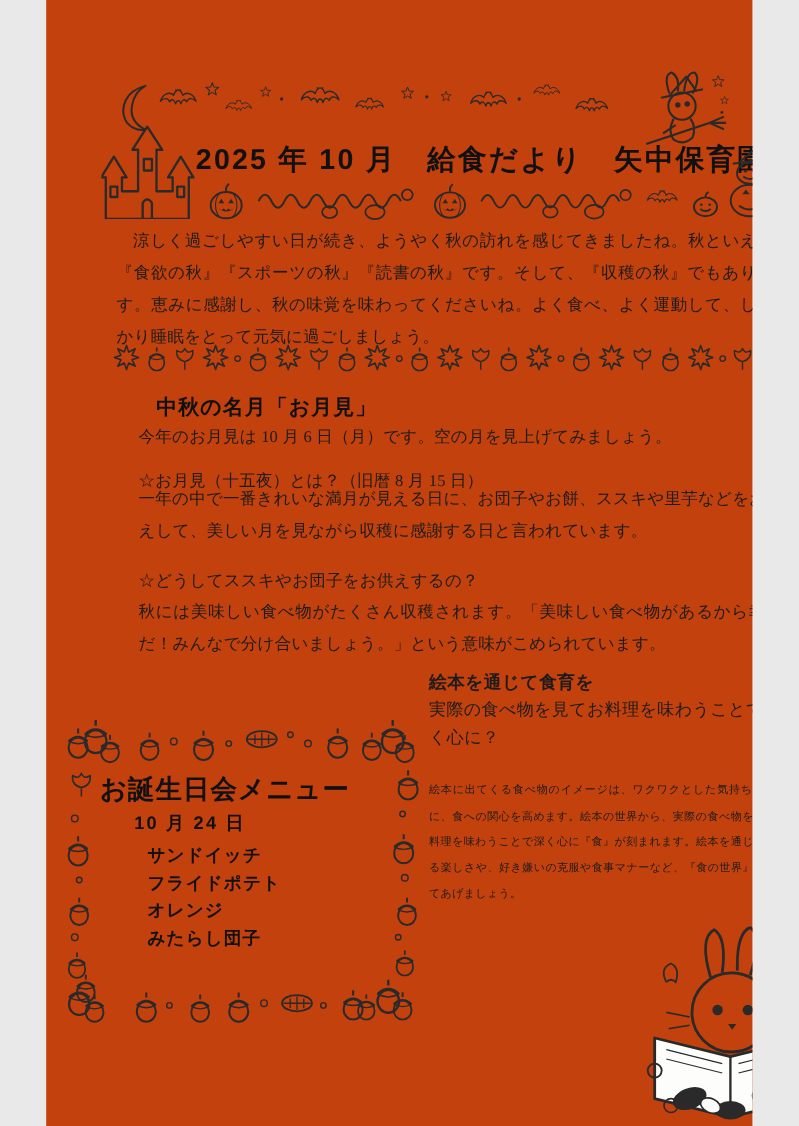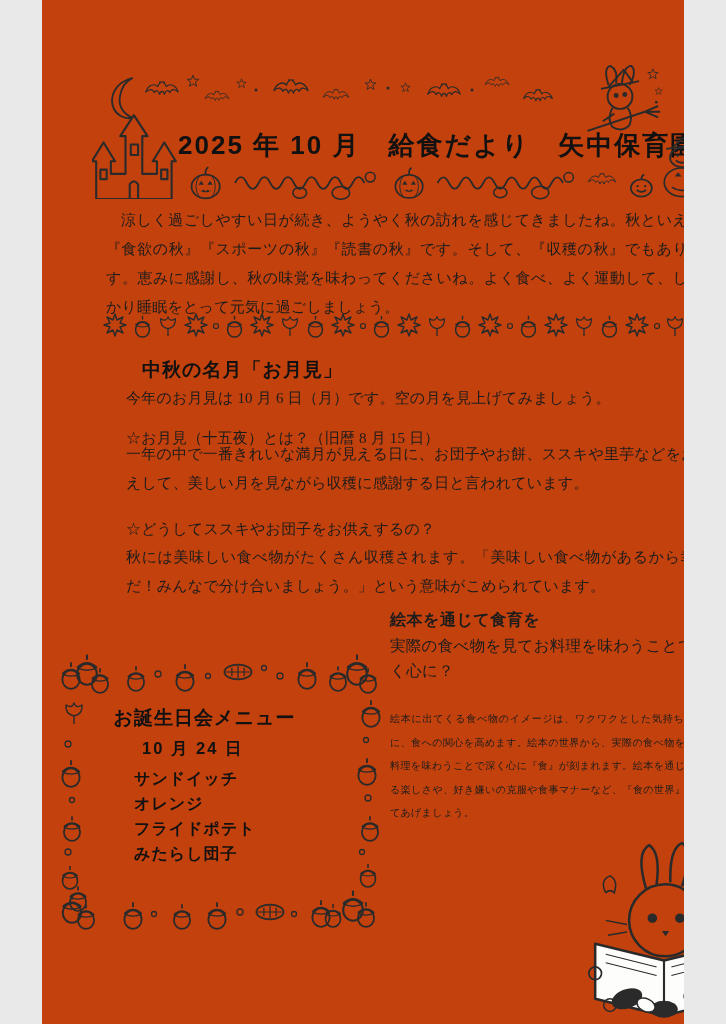--- a/index.html
+++ b/index.html
@@ -10,22 +10,22 @@
   .deco{color:#2a2a2a;}
   .gothic{font-family:"Liberation Sans",sans-serif;font-weight:bold;}
   .title{font-size:26px;letter-spacing:2px;white-space:nowrap;color:#111;}
   .body-text{margin:0;font-size:15px;line-height:29px;text-align:justify;letter-spacing:0.2px;}
   .sec-head{margin:0;font-size:19px;letter-spacing:1px;color:#111;}
   .ehon{width:327px;}
   .ehon h3{margin:0 0 2px 0;font-size:16px;letter-spacing:0.5px;}
   .ehon .lead{margin:0;font-size:15.5px;line-height:25px;letter-spacing:0.3px;}
   .ehon .body{margin:24px 0 0 0;font-size:10px;line-height:23.5px;text-align:justify;letter-spacing:0.3px;}
   .menu-block{width:245px;color:#111;}
-  .menu-block .m-head{font-size:19px;text-align:center;letter-spacing:1px;line-height:24px;}
-  .menu-block .m-date{font-size:16.5px;margin:8px 0 0 60px;letter-spacing:2px;}
+  .menu-block .m-head{font-size:24px;text-align:center;letter-spacing:1px;line-height:24px;}
+  .menu-block .m-date{font-size:16.5px;margin:8px 0 0 40px;letter-spacing:2px;}
   .menu-block ul{list-style:none;margin:6px 0 0 52px;padding:0;font-size:16px;line-height:25px;letter-spacing:1px;}
 </style>
 </head>
 <body>
 
 <div class="page">
 
   <svg width="0" height="0" style="position:absolute" aria-hidden="true">
     <defs>
       <symbol id="sym-bat" viewBox="0 0 60 30">
@@ -273,22 +273,22 @@
     <use href="#sym-acorn" x="280" y="4" width="30" height="34"></use>
     <use href="#sym-acorn" x="296" y="16" width="24" height="28"></use>
     <use href="#sym-acorn" x="264" y="18" width="22" height="26"></use>
   </svg>
 
   <div class="abs gothic menu-block" style="left:40px;top:706px">
     <div class="m-head">お誕生日会メニュー</div>
     <div class="m-date">10 月 24 日</div>
     <ul>
       <li>サンドイッチ</li>
+      <li>フライドポテト</li>
       <li>オレンジ</li>
-      <li>フライドポテト</li>
       <li>みたらし団子</li>
     </ul>
   </div>
 
   <svg class="abs deco" style="left:520px;top:842px" width="204" height="180" viewBox="0 0 190 170">
       <use href="#sym-reading-rabbit"></use>
     </svg>
 
 </div>
 

